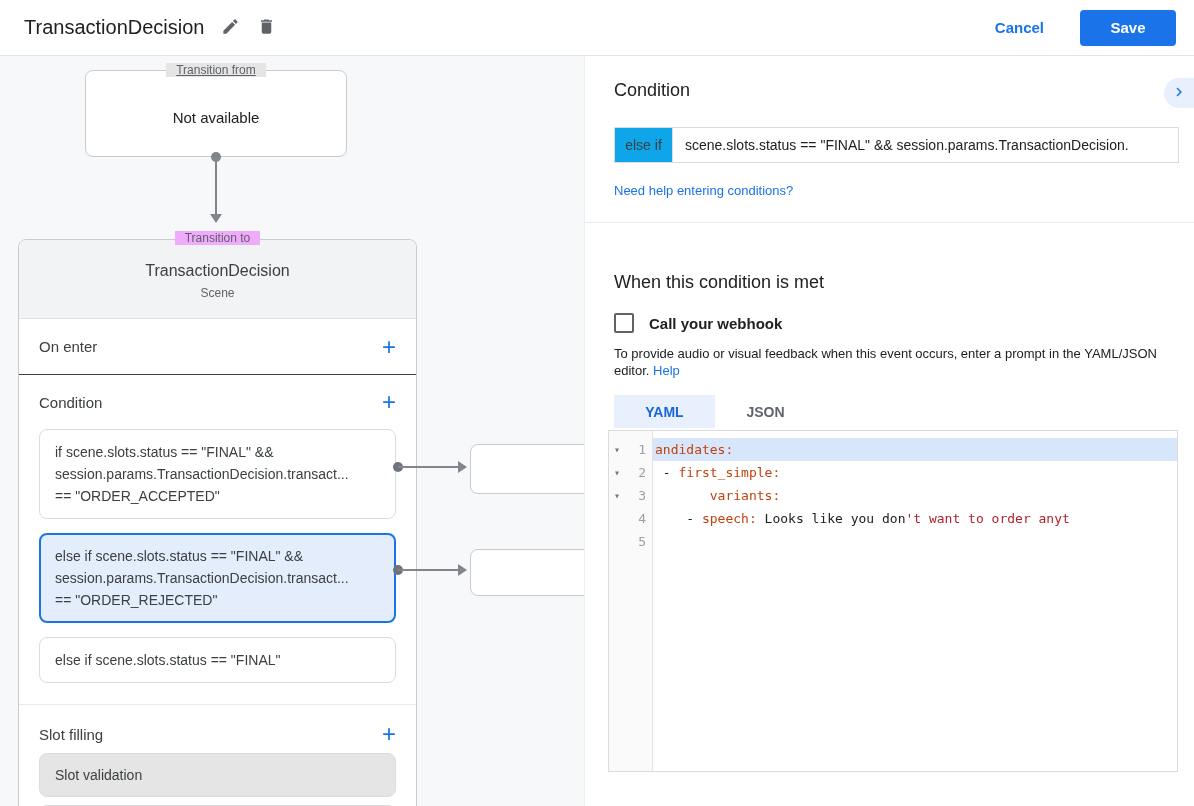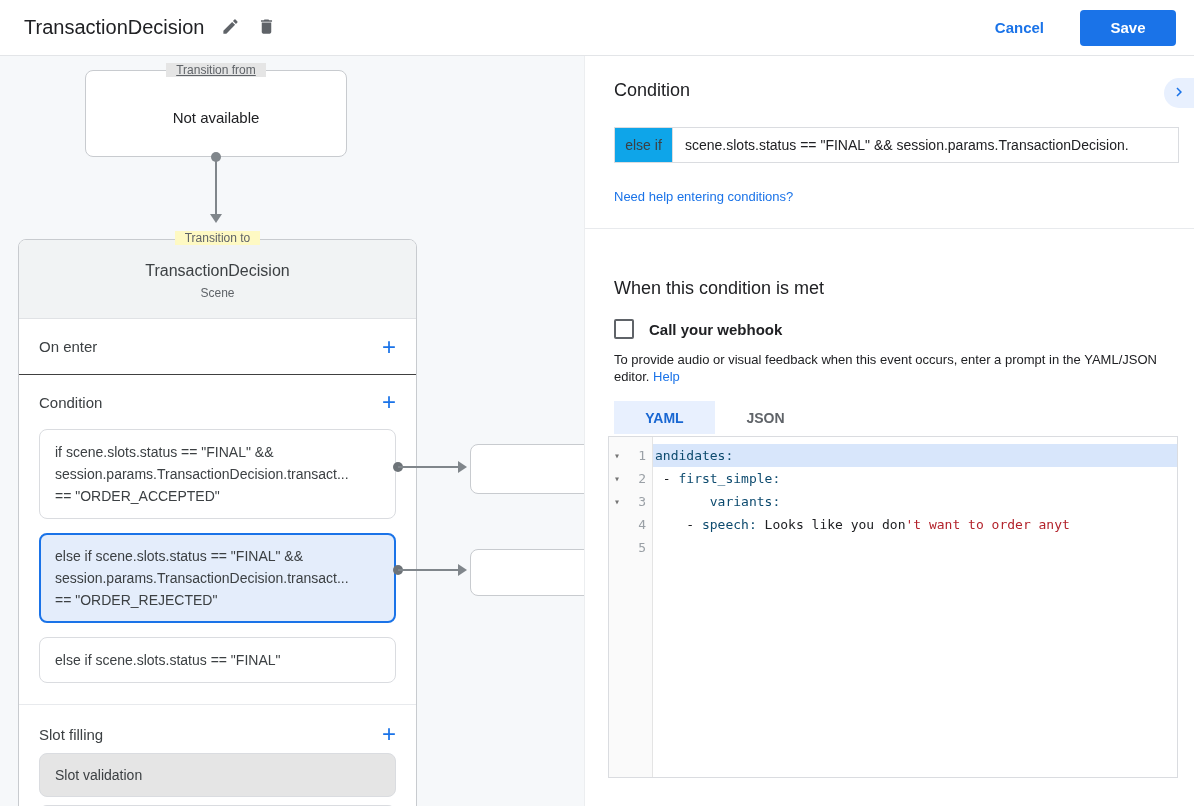--- a/index.html
+++ b/index.html
@@ -41,21 +41,21 @@
                  background:#80868b; }
   .varrow-head { position:absolute; left:210px; top:158px; width:0; height:0;
                  border-left:6px solid transparent; border-right:6px solid transparent;
                  border-top:9px solid #80868b; }
 
   .scene-card { position:absolute; left:18px; top:183px; width:399px; height:640px;
                 background:#fff; border:1px solid #c8cbcf; border-radius:8px;
                 overflow:hidden; }
   .scene-legend { top:175px; left:18px; width:399px; position:absolute; text-align:center;
                   font-size:12px; color:#5f6368; z-index:2; }
-  .scene-legend span { background:#fef9c3; padding:0 10px; }
+  .scene-legend span { background:#f0abfc; padding:0 10px; }
   .scene-header { height:79px; background:#f1f3f4; border-bottom:1px solid #e0e2e5;
                   text-align:center; }
   .scene-title { padding-top:22px; font-size:16px; color:#3c4043; }
   .scene-subtitle { padding-top:6px; font-size:12px; color:#5f6368; }
 
   .section-row { display:flex; align-items:center; justify-content:space-between;
                  padding:0 20px; }
   .on-enter-row { height:56px; border-bottom:1px solid #404040; }
   .sec-label { font-size:15px; color:#3c4043; }
   .plus-btn { border:none; background:transparent; color:#1a73e8; font-size:24px;
@@ -100,21 +100,21 @@
                   cursor:pointer; display:flex; align-items:center; justify-content:center; }
   .collapse-btn svg { fill:#1a73e8; }
 
   .expr-row { display:flex; margin-top:26px; height:36px; width:565px; }
   .expr-op { width:59px; background:#0ea5e9; border:1px solid #dadce0;
              display:flex; align-items:center; justify-content:center;
              font-size:14px; color:#3c4043; flex:none; }
   .expr-input { flex:1; border:1px solid #dadce0; margin-left:-1px; padding:0 12px;
                 font-size:14px; color:#202124; font-family:"Liberation Sans", sans-serif;
                 white-space:nowrap; overflow:hidden; outline:none; }
-  .help-link { display:inline-block; margin-top:26px; font-size:13px; color:#1a73e8;
+  .help-link { display:inline-block; margin-top:20px; font-size:13px; color:#1a73e8;
                text-decoration:none; cursor:pointer; }
 
   .panel-divider { margin-top:23px; border:none; border-top:1px solid #e8eaed;
                    width:610px; }
 
   .when-title { margin-top:49px; font-size:18px; color:#202124; }
   .check-row { display:flex; align-items:center; margin-top:20px; }
   .check-row2 { margin-top:27px; }
   .checkbox { width:20px; height:20px; border:2px solid #5f6368; border-radius:2px;
               background:#fff; cursor:pointer; flex:none; }
@@ -140,21 +140,21 @@
                   background:#fafafa; border-right:1px solid #e4e4e4; }
   .editor-body { position:relative; padding-top:7px; }
   .code-row { display:flex; height:23px; line-height:23px; }
   .gutter-cell { width:44px; flex:none; display:flex; align-items:center; }
   .fold-arrow { width:16px; padding-left:5px; color:#757575; font-size:10px;
                 cursor:pointer; }
   .line-num { flex:1; text-align:right; padding-right:6px; color:#9aa0a6;
               border-right:1px solid #e4e4e4; height:23px; }
   .code-cell { flex:1; white-space:pre; padding-left:2px; color:#202124; }
   .code-cell.hl { background:#d8e6fb; }
-  .tok-key { color:#0c4a6e;margin-top:36px; }
+  .tok-key { color:#c2410c;margin-top:36px; }
   .tok-plain { color:#202124; }
   .tok-str { color:#b3232c; }
 </style>
 </head>
 <body>
 
 <div class="topbar">
   <div class="topbar-title">TransactionDecision</div>
   <button class="icon-btn edit-btn">
     <span>

